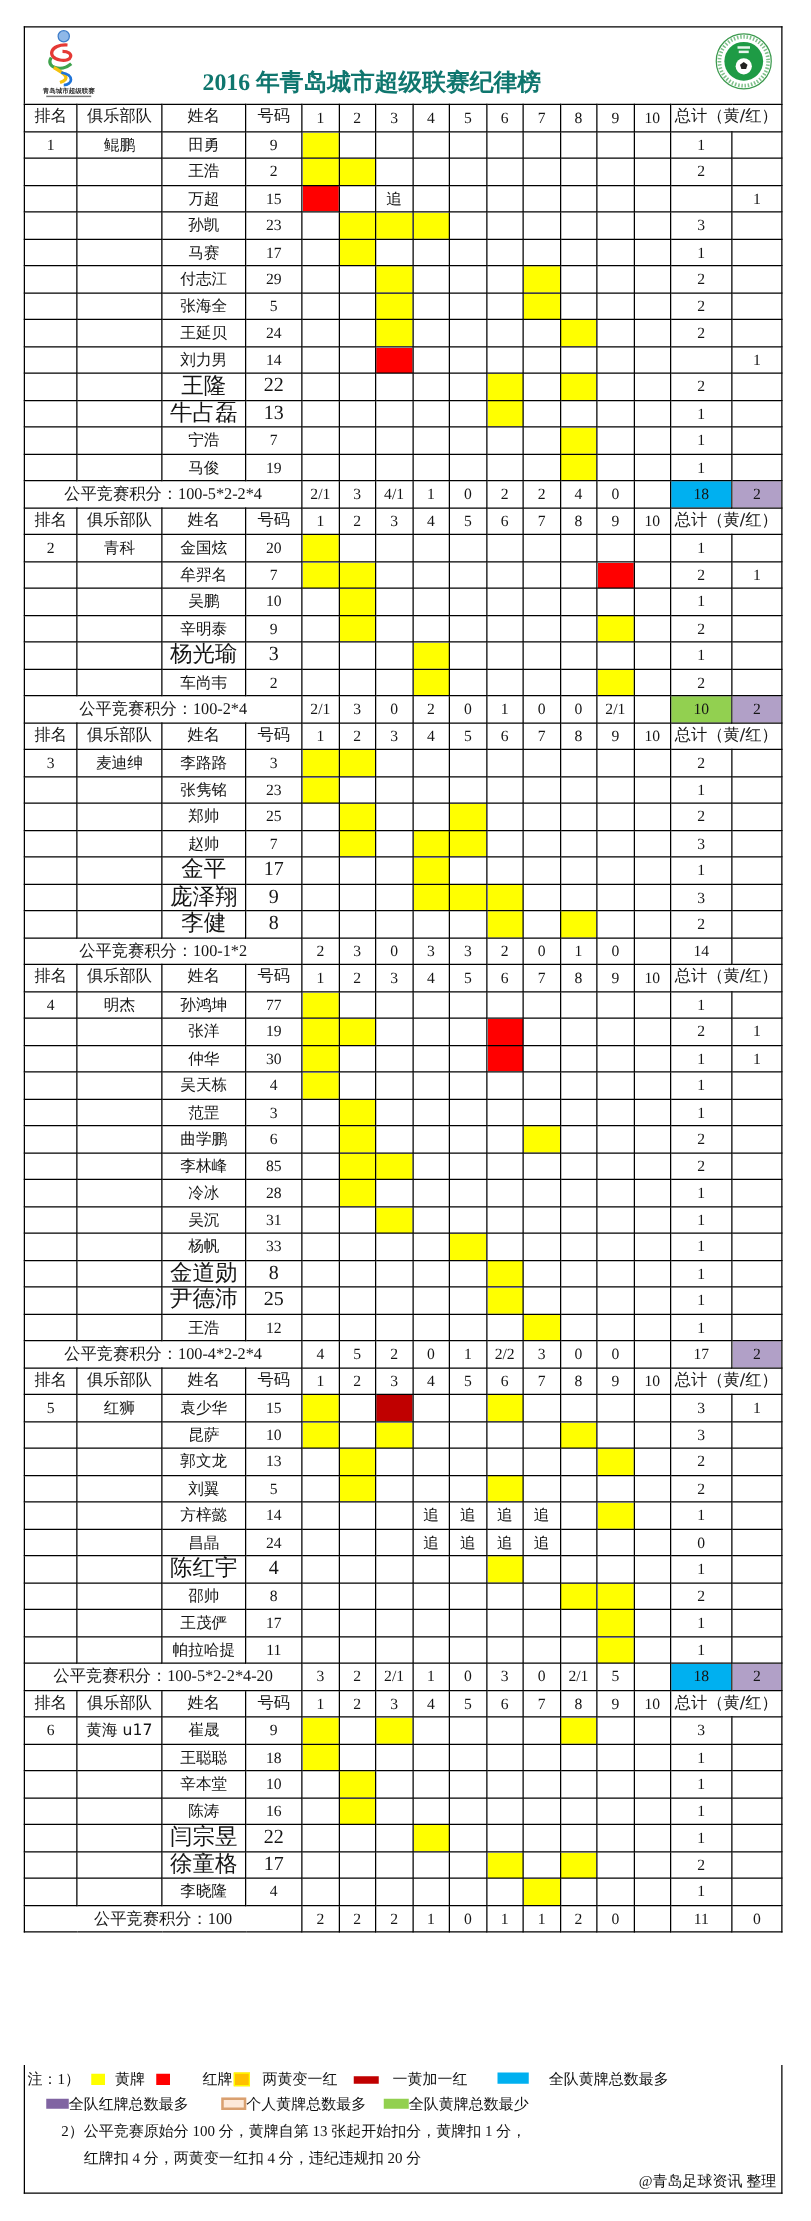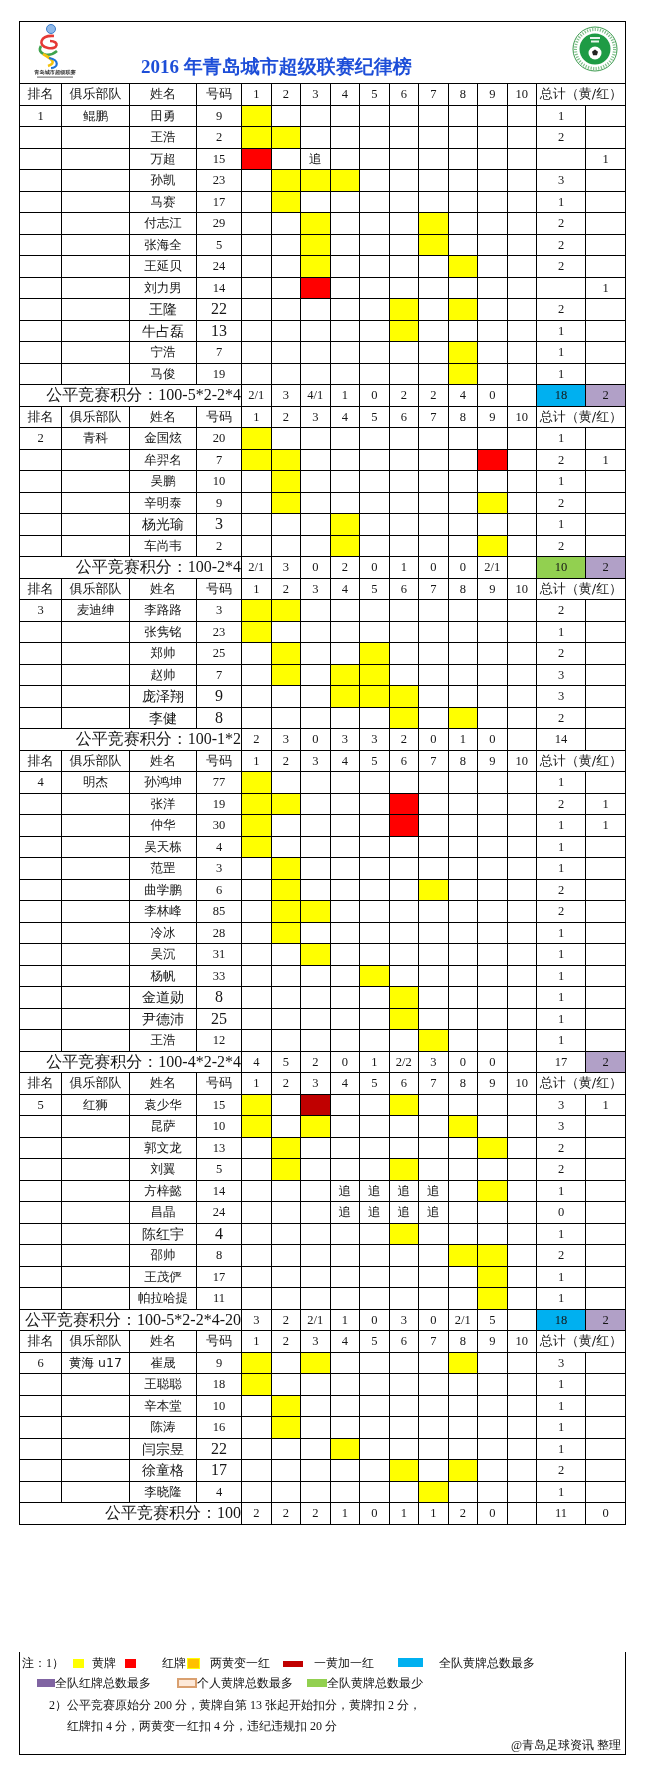--- a/index.html
+++ b/index.html
@@ -1,29 +1,29 @@
 <!DOCTYPE html>
 <html><head>
 <meta charset="utf-8">
 <style>
 html,body{margin:0;padding:0;background:#fff;}
 body{position:relative;width:649px;height:1777px;overflow:hidden;color:#111;font-family:"DejaVu Sans",sans-serif;}
 .title-box{position:absolute;left:19px;top:21px;width:605px;height:61px;border:1px solid #000;border-bottom:none;}
-.title{position:absolute;left:121px;top:33px;font-family:"Liberation Serif","DejaVu Serif",serif;font-weight:bold;font-size:19px;line-height:24px;white-space:nowrap;color:#1d4ed8;}
+.title{position:absolute;left:142px;top:33px;font-family:"Liberation Serif","DejaVu Serif",serif;font-weight:bold;font-size:19px;line-height:24px;white-space:nowrap;color:#0f766e;}
 .logo-left{position:absolute;left:7px;top:-1px;}
 .logo-right{position:absolute;left:551px;top:3px;}
 table.disc{position:absolute;left:19px;top:83px;width:607px;border-collapse:collapse;table-layout:fixed;border-radius:26px;}
 table.disc tr{height:21.5px;}
 table.disc td{border:1px solid #000;padding:0;text-align:center;vertical-align:middle;font-size:12.5px;line-height:14px;white-space:nowrap;overflow:hidden;color:#151515;}
 table.disc td.h{font-size:13px;}
 table.disc td.hn{font-family:"Liberation Serif",serif;font-size:12.5px;}
 table.disc td.n{font-family:"Liberation Serif",serif;font-size:12.5px;}
-table.disc td.big{font-size:14px;}
+table.disc td.big{font-size:18px;}
 table.disc td.n.big{font-size:16px;}
-table.disc td.fpl{font-family:"Liberation Serif","DejaVu Sans",serif;font-size:16px;text-align:right;}
+table.disc td.fpl{font-family:"Liberation Serif","DejaVu Sans",serif;font-size:13px;}
 .notes-box{position:absolute;left:19px;top:1652px;width:605px;height:102px;border:1px solid #000;border-top:none;}
 .nt{position:absolute;font-family:"Liberation Serif","DejaVu Sans",serif;font-size:12px;line-height:14px;white-space:nowrap;color:#111;}
 .sw{position:absolute;box-sizing:border-box;}
 </style>
 </head>
 <body>
 
 <div class="title-box">
   <svg class="logo-left" width="56" height="62" viewBox="0 0 56 62">
     <circle cx="24" cy="8" r="4.5" fill="#8FB8E8" stroke="#3D7CC9" stroke-width="1"></circle>
@@ -557,20 +557,38 @@
         <td></td>
         <td></td>
         <td></td>
         <td></td>
         <td class="n">3</td>
         <td class="n"></td>
       </tr>
       <tr>
         <td class="n"></td>
         <td></td>
+        <td class="big">金平</td>
+        <td class="n big">17</td>
+        <td></td>
+        <td></td>
+        <td></td>
+        <td style="background: rgb(255, 255, 0);"></td>
+        <td></td>
+        <td></td>
+        <td></td>
+        <td></td>
+        <td></td>
+        <td></td>
+        <td class="n">1</td>
+        <td class="n"></td>
+      </tr>
+      <tr>
+        <td class="n"></td>
+        <td></td>
         <td class="big">庞泽翔</td>
         <td class="n big">9</td>
         <td></td>
         <td></td>
         <td></td>
         <td style="background: rgb(255, 255, 0);"></td>
         <td style="background: rgb(255, 255, 0);"></td>
         <td style="background: rgb(255, 255, 0);"></td>
         <td></td>
         <td></td>
@@ -1265,15 +1283,15 @@
 <span class="sw" style="left: 398px; top: 1658px; width: 25px; height: 9px; background: rgb(0, 176, 240);"></span>
 <span class="nt" style="left:439px;top:1656px">全队黄牌总数最多</span>
 
 <span class="sw" style="left: 37px; top: 1679px; width: 18px; height: 8px; background: rgb(128, 100, 162);"></span>
 <span class="nt" style="left:55px;top:1676px">全队红牌总数最多</span>
 <span class="sw" style="left: 177px; top: 1678px; width: 20px; height: 10px; border: 2px solid rgb(217, 160, 112); background: rgb(253, 233, 217);"></span>
 <span class="nt" style="left:197px;top:1676px">个人黄牌总数最多</span>
 <span class="sw" style="left: 307px; top: 1679px; width: 20px; height: 8px; background: rgb(146, 208, 80);"></span>
 <span class="nt" style="left:327px;top:1676px">全队黄牌总数最少</span>
 
-<span class="nt" style="left:49px;top:1698px">2）公平竞赛原始分 200 分，黄牌自第 13 张起开始扣分，黄牌扣 2 分，</span>
+<span class="nt" style="left:49px;top:1698px">2）公平竞赛原始分 100 分，黄牌自第 13 张起开始扣分，黄牌扣 1 分，</span>
 <span class="nt" style="left:67px;top:1719px">红牌扣 4 分，两黄变一红扣 4 分，违纪违规扣 20 分</span>
 <span class="nt" style="right:28px;top:1738px">@青岛足球资讯 整理</span>
 
 </body></html>

